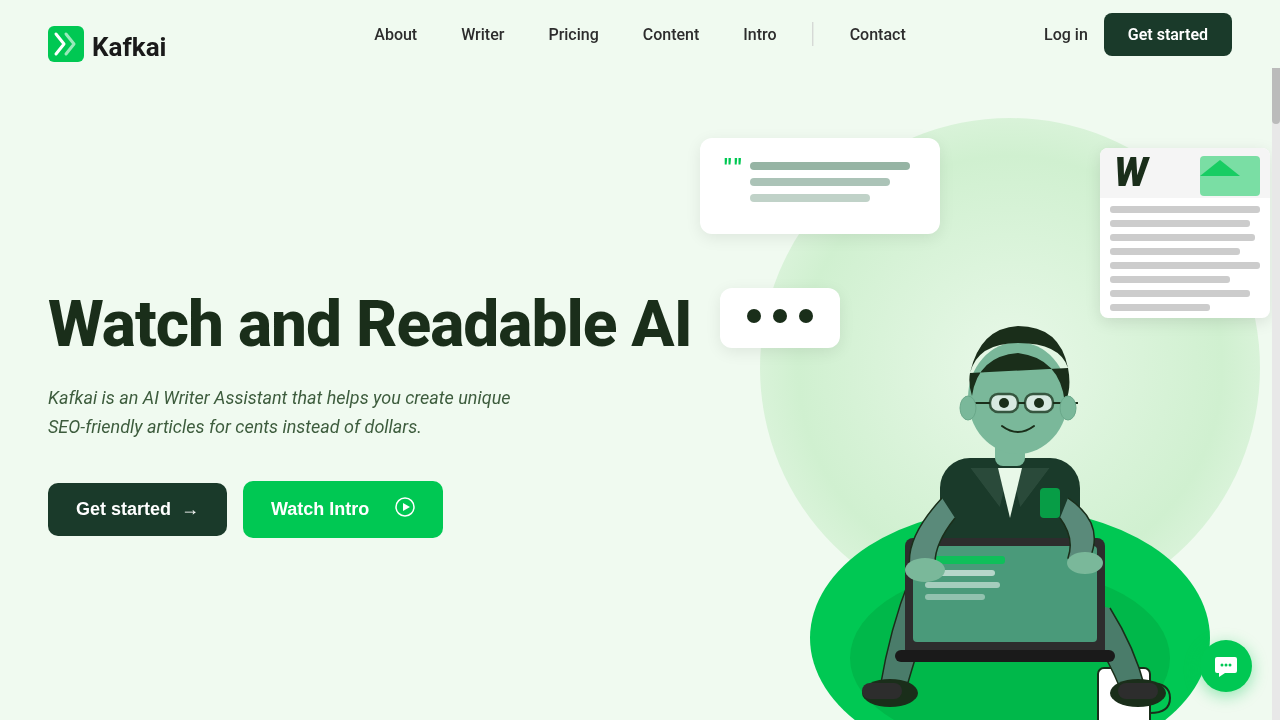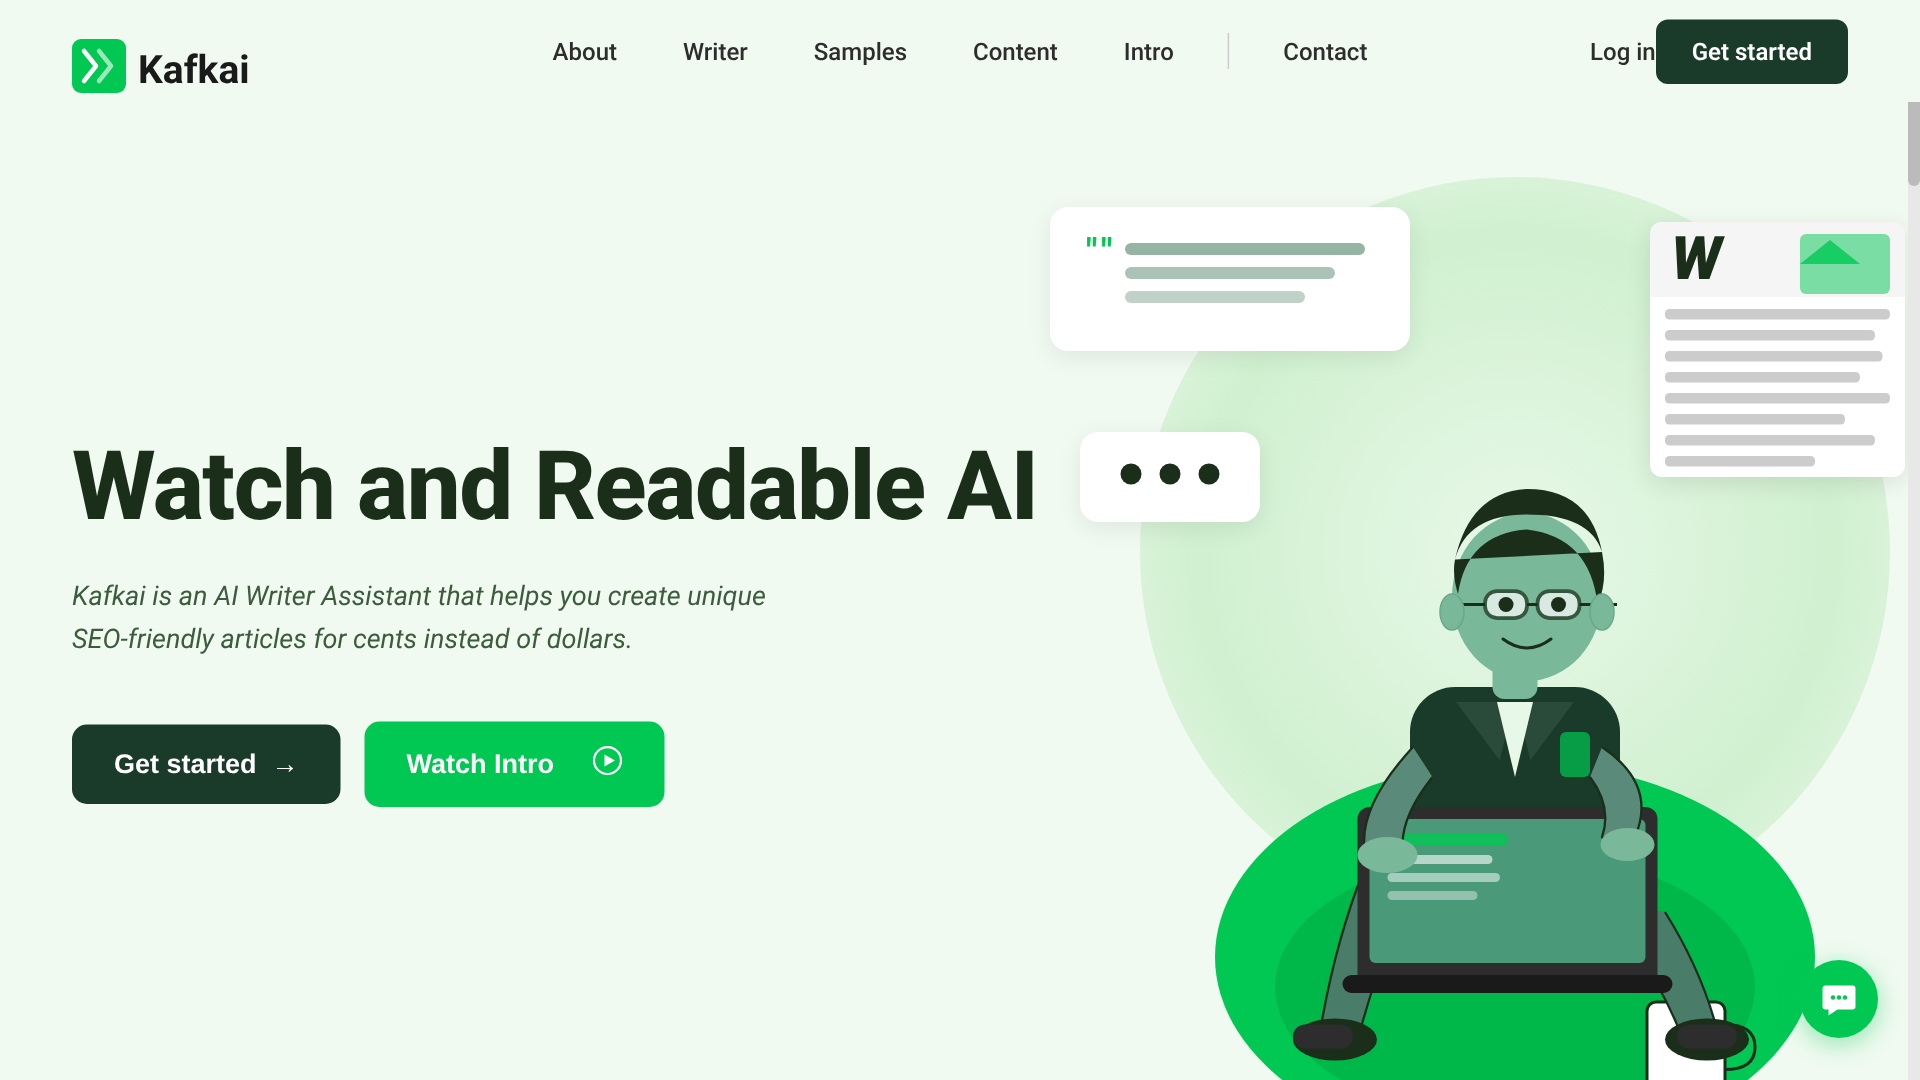--- a/index.html
+++ b/index.html
@@ -67,20 +67,21 @@
     .nav-divider {
       width: 1px;
       height: 24px;
       background: #ccc;
       margin: 0 8px;
     }
 
     .nav-right {
       display: flex;
       align-items: center;
+      gap: 16px;
       margin-left: 20px;
     }
 
     .btn-login {
       text-decoration: none;
       color: #2d2d2d;
       font-size: 16px;
       font-weight: 500;
     }
 
@@ -270,21 +271,21 @@
       <rect width="36" height="36" rx="6" fill="#00c853"></rect>
       <path d="M8 8 L16 18 L8 28" stroke="white" stroke-width="3" stroke-linecap="round" stroke-linejoin="round" fill="none"></path>
       <path d="M18 8 L26 18 L18 28" stroke="white" stroke-width="3" stroke-linecap="round" stroke-linejoin="round" fill="none" opacity="0.6"></path>
     </svg>
     <span class="logo-text">Kafkai</span>
   </a>
 
   <ul class="nav-links">
     <li><a href="#">About</a></li>
     <li><a href="#">Writer</a></li>
-    <li><a href="#">Samples</a></li>
+    <li><a href="#">Pricing</a></li>
     <li><a href="#">Content</a></li>
     <li><a href="#">Intro</a></li>
     <div class="nav-divider"></div>
     <li><a href="#">Contact</a></li>
   </ul>
 
   <div class="nav-right">
     <a href="#" class="btn-login">Log in</a>
     <a href="#" class="btn-get-started-nav">Get started</a>
   </div>

